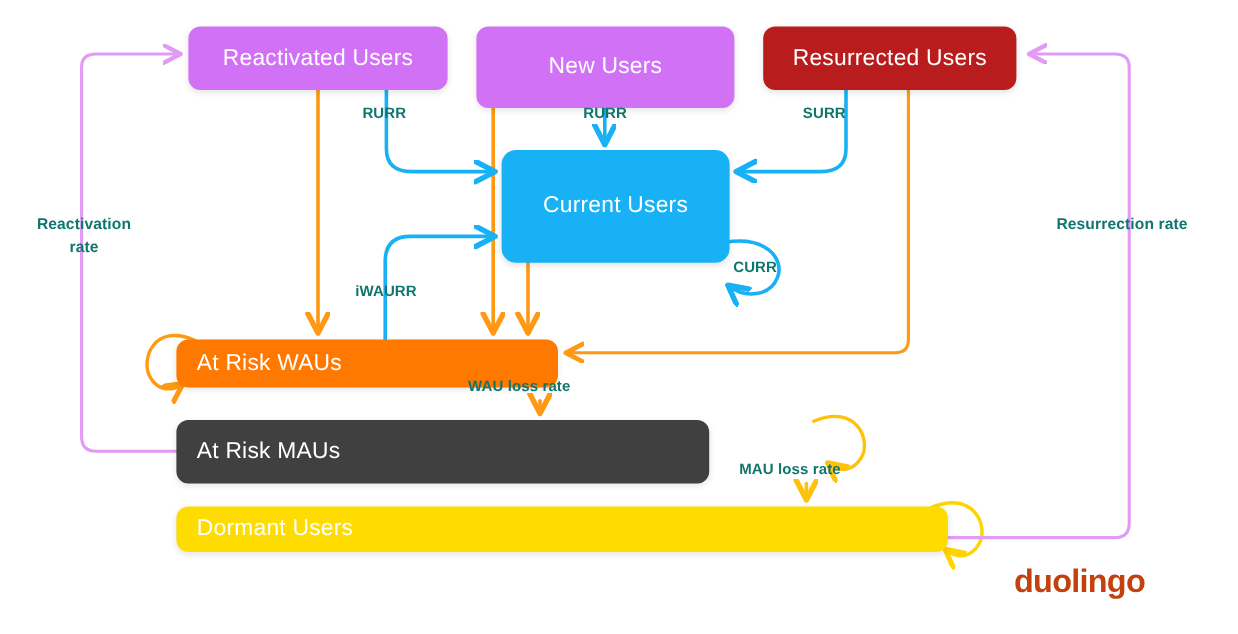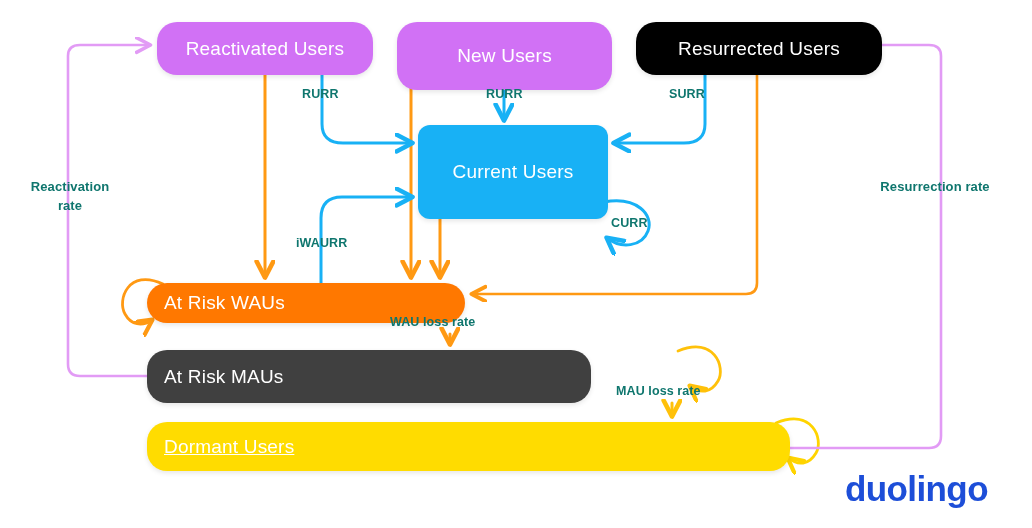--- a/index.html
+++ b/index.html
@@ -8,50 +8,50 @@
     background:#ffffff;
     font-family:"Liberation Sans", sans-serif;
     overflow:hidden;
     position:relative;
   }
   #canvas{position:absolute;left:0;top:0;width:1032px;height:528px;}
   svg.edges{position:absolute;left:0;top:0;width:1032px;height:528px;}
 
   .node{
     position:absolute;
-    border-radius:20px;
+    border-radius:10px;
     box-sizing:border-box;
     color:#ffffff;
     display:flex;
     align-items:center;
     box-shadow:0 2px 5px rgba(0,0,0,0.10);
     z-index:3;
   }
   .node span{
     font-weight:400;
     letter-spacing:.2px;
     white-space:nowrap;
   }
   .node.center span{width:100%;text-align:center;}
   .node.left span{padding-left:17px;}
 
   
   #n-reactivated{left:157px;top:22px;width:216px;height:53px;background:#D171F5;}
   #n-new{left:397px;top:22px;width:215px;height:68px;background:#D171F5;}
-  #n-resurrected{left:636px;top:22px;width:246px;height:53px;background:#000000;}
+  #n-resurrected{left:636px;top:22px;width:211px;height:53px;background:#b91c1c;}
   #n-reactivated span,#n-new span,#n-resurrected span{font-size:19px;}
 
   
   #n-current{left:418px;top:125px;width:190px;height:94px;background:#18B1F5;border-radius:12px;}
   #n-current span{font-size:19px;}
 
   
   #n-wau{left:147px;top:283px;width:318px;height:40px;background:#FF7800;}
   #n-mau{left:147px;top:350px;width:444px;height:53px;background:#404040;}
-  #n-dormant{left:147px;top:422px;width:643px;height:49px;background:#FFDC00;text-decoration:underline;}
+  #n-dormant{left:147px;top:422px;width:643px;height:38px;background:#FFDC00;}
   #n-wau span,#n-mau span,#n-dormant span{font-size:19px;}
 
   
   .elabel{
     position:absolute;
     font-size:12.5px;
     font-weight:700;
     color:#0f766e;
     white-space:nowrap;
     letter-spacing:.1px;
@@ -69,21 +69,21 @@
   #l-surr{left:669px;top:87px;}
   #l-curr{left:611px;top:216px;}
   #l-iwaurr{left:296px;top:236px;}
   #l-wauloss{left:390px;top:315px;}
   #l-mauloss{left:616px;top:384px;}
   #l-reactivation{left:20px;top:178px;width:100px;}
   #l-resurrection{left:880px;top:178px;width:110px;}
 
   #brand{
     position:absolute;left:845px;top:469px;
-    font-size:35px;font-weight:700;color:#1d4ed8;
+    font-size:27px;font-weight:700;color:#c2410c;
     letter-spacing:-.6px;
     z-index:6;
   }
 </style>
 </head>
 <body>
 
 <div id="canvas">
 
   <svg class="edges" viewBox="0 0 1032 528">

